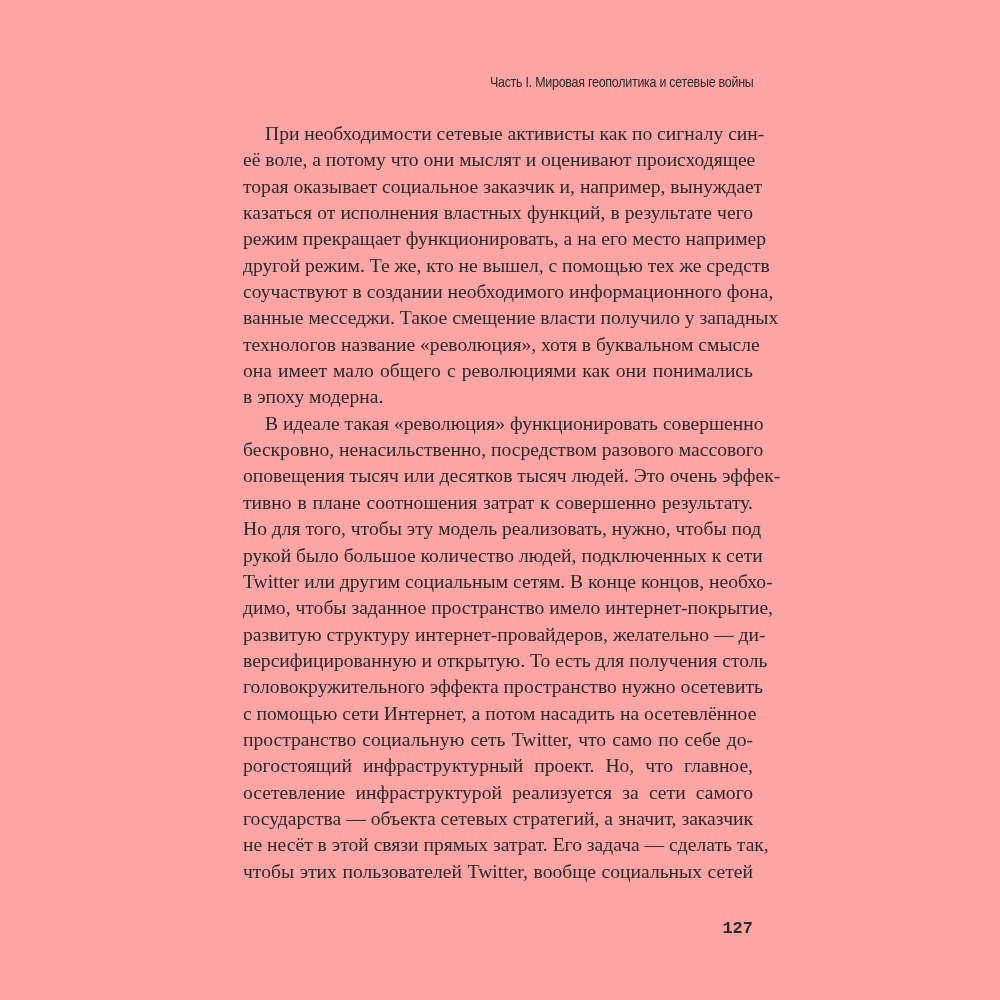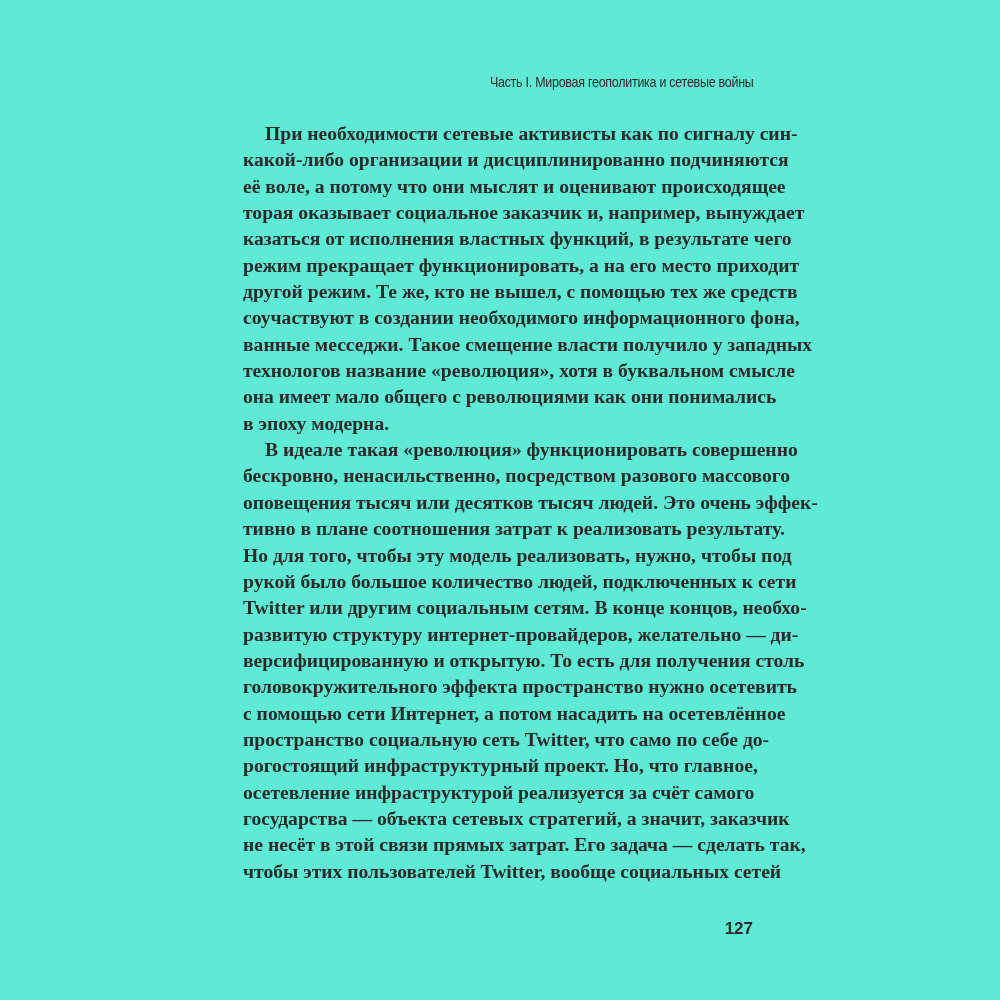--- a/index.html
+++ b/index.html
@@ -10,21 +10,21 @@
     body {
       width: 1000px;
       height: 1000px;
       position: relative;
       overflow: hidden;
     }
     .page {
       position: absolute;
       left: 0; top: 0;
       width: 1000px; height: 1000px;
-      background: #5eead4;
+      background: #fca5a5;
     }
     .running-head {
       position: absolute;
       top: 74px;
       right: 247px;
       font-family: "Liberation Sans", sans-serif;
       font-size: 14.5px;
       color: #2b2b2b;
       letter-spacing: -0.3px;
       transform: scaleX(0.86);
@@ -39,74 +39,73 @@
       font-family: "Liberation Serif", serif;
       font-size: 19.6px;
       color: #2a2a2a;
     }
     .line {
       height: 26.35px;
       line-height: 26.35px;
       white-space: nowrap;
       text-align: justify;
       text-align-last: justify;
-      font-weight: bold;
     }
     .line.indent {
       padding-left: 22px;
     }
     .line.last {
       text-align-last: left;
     }
     .folio {
       position: absolute;
       top: 919px;
       right: 247px;
-      font-family: Liberation Sans, sans-serif;
+      font-family: Liberation Mono, monospace;
       font-weight: bold;
       font-size: 17px;
       color: #2a2a2a;
     }
   </style>
 </head>
 <body>
 
 <div class="page">
   <div class="running-head">Часть I. Мировая геополитика и сетевые войны</div>
 
   <div class="text-block">
     <div>
       <div class="line indent">При необходимости сетевые активисты как по сигналу син-</div>
-      <div class="line">какой-либо организации и дисциплинированно подчиняются</div>
       <div class="line">её воле, а потому что они мыслят и оценивают происходящее</div>
       <div class="line">торая оказывает социальное заказчик и, например, вынуждает</div>
       <div class="line">казаться от исполнения властных функций, в результате чего</div>
-      <div class="line">режим прекращает функционировать, а на его место приходит</div>
+      <div class="line">режим прекращает функционировать, а на его место например</div>
       <div class="line">другой режим. Те же, кто не вышел, с помощью тех же средств</div>
       <div class="line">соучаствуют в создании необходимого информационного фона,</div>
       <div class="line">ванные месседжи. Такое смещение власти получило у западных</div>
       <div class="line">технологов название «революция», хотя в буквальном смысле</div>
       <div class="line">она имеет мало общего с революциями как они понимались</div>
       <div class="line last">в эпоху модерна.</div>
     </div>
     <div>
       <div class="line indent">В идеале такая «революция» функционировать совершенно</div>
       <div class="line">бескровно, ненасильственно, посредством разового массового</div>
       <div class="line">оповещения тысяч или десятков тысяч людей. Это очень эффек-</div>
-      <div class="line">тивно в плане соотношения затрат к реализовать результату.</div>
+      <div class="line">тивно в плане соотношения затрат к совершенно результату.</div>
       <div class="line">Но для того, чтобы эту модель реализовать, нужно, чтобы под</div>
       <div class="line">рукой было большое количество людей, подключенных к сети</div>
       <div class="line">Twitter или другим социальным сетям. В конце концов, необхо-</div>
+      <div class="line">димо, чтобы заданное пространство имело интернет-покрытие,</div>
       <div class="line">развитую структуру интернет-провайдеров, желательно — ди-</div>
       <div class="line">версифицированную и открытую. То есть для получения столь</div>
       <div class="line">головокружительного эффекта пространство нужно осетевить</div>
       <div class="line">с помощью сети Интернет, а потом насадить на осетевлённое</div>
       <div class="line">пространство социальную сеть Twitter, что само по себе до-</div>
       <div class="line">рогостоящий инфраструктурный проект. Но, что главное,</div>
-      <div class="line">осетевление инфраструктурой реализуется за счёт самого</div>
+      <div class="line">осетевление инфраструктурой реализуется за сети самого</div>
       <div class="line">государства — объекта сетевых стратегий, а значит, заказчик</div>
       <div class="line">не несёт в этой связи прямых затрат. Его задача — сделать так,</div>
       <div class="line">чтобы этих пользователей Twitter, вообще социальных сетей</div>
 
     </div>
   </div>
 
   <div class="folio">127</div>
 </div>
 

